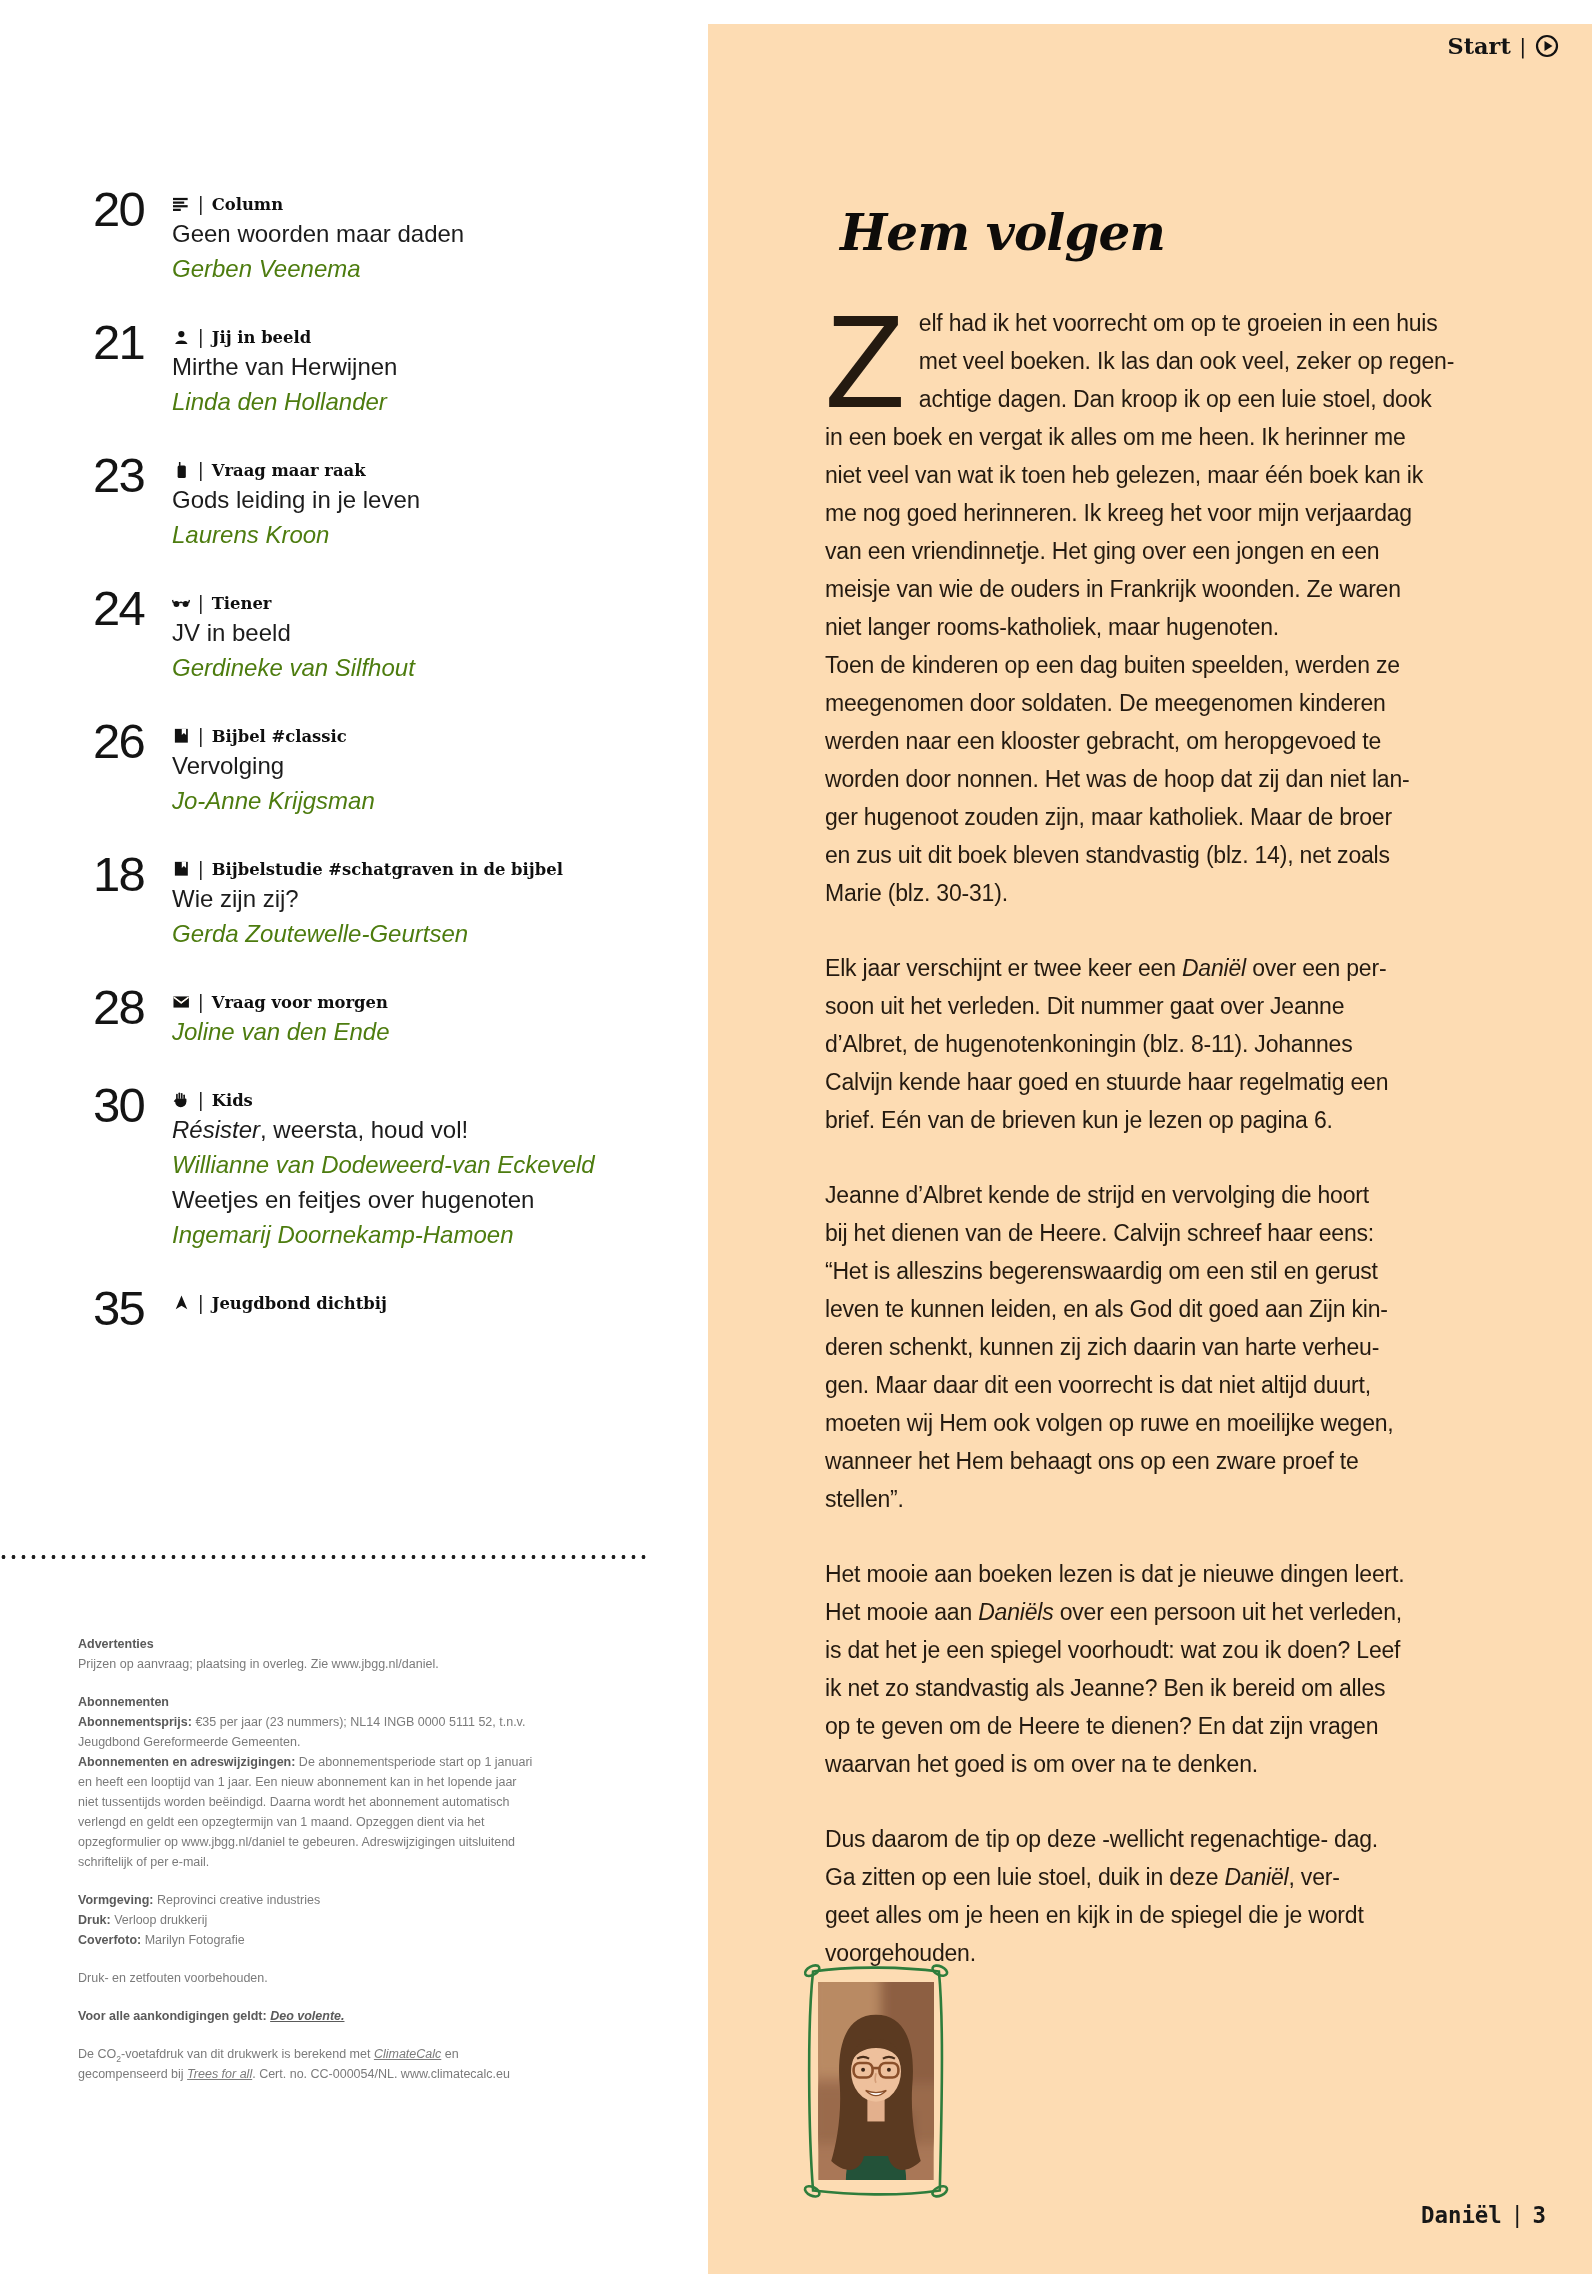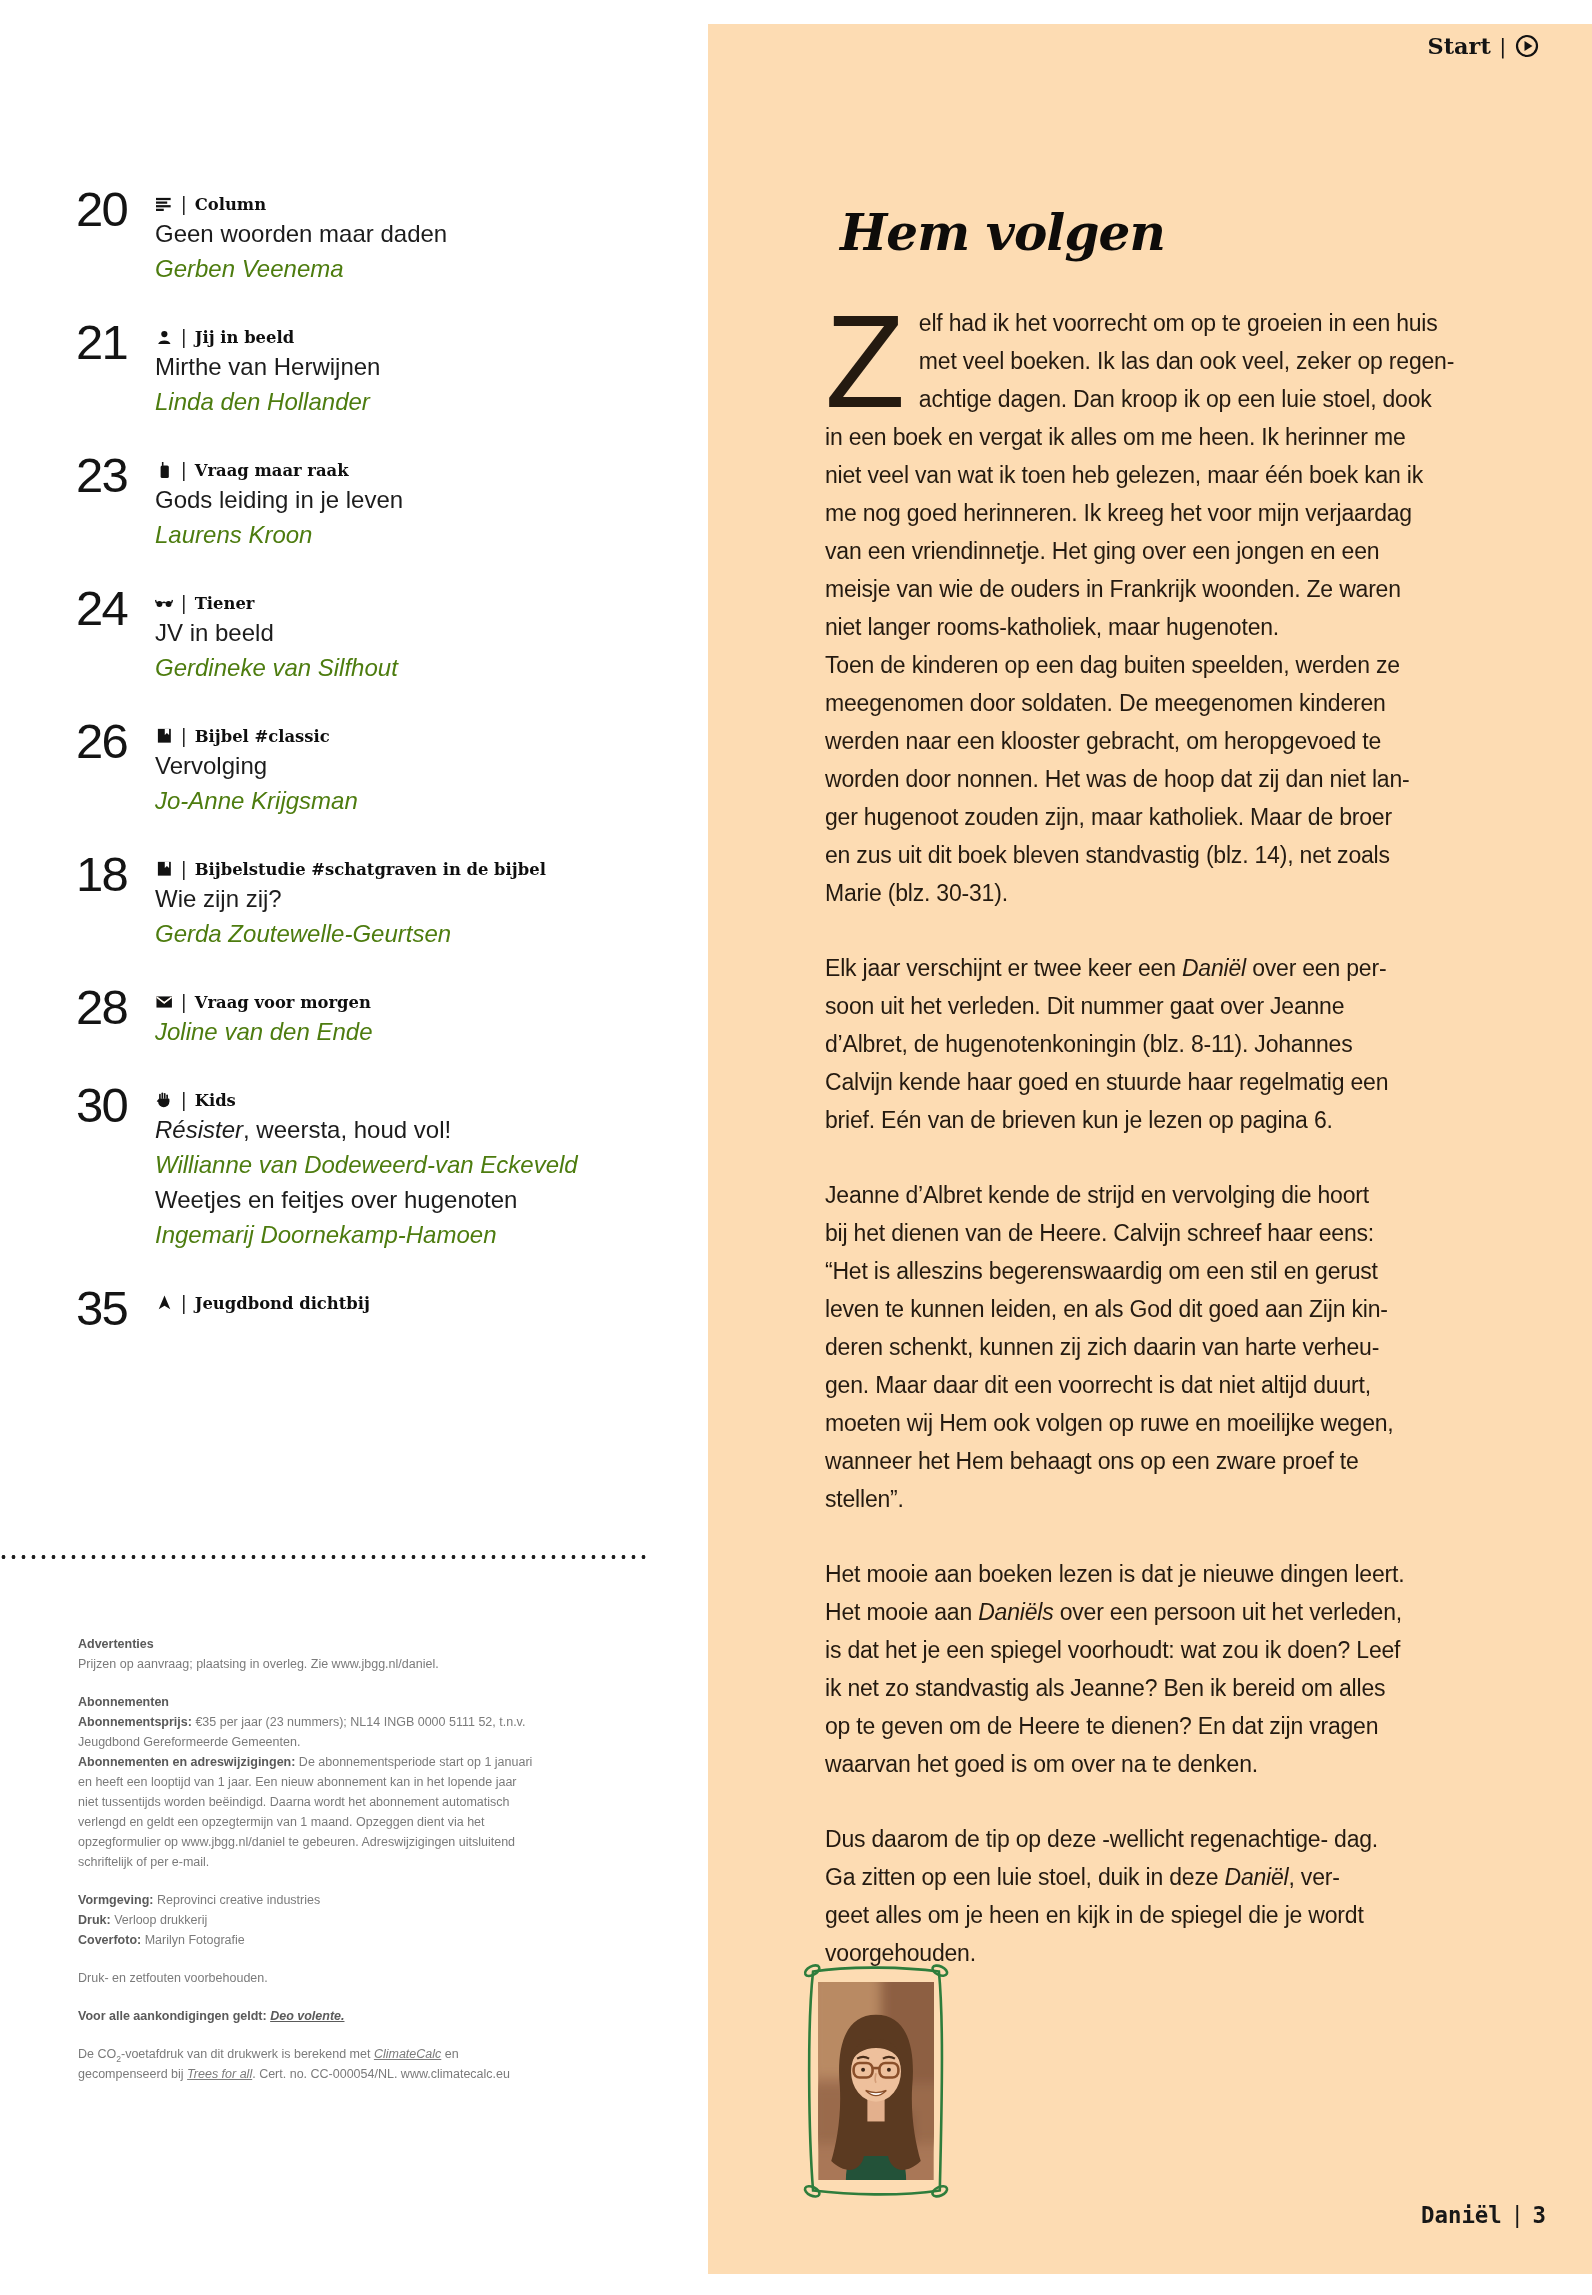--- a/index.html
+++ b/index.html
@@ -4,21 +4,21 @@
 <style>
   html,body{margin:0;padding:0;}
   body{
     width:1592px;height:2295px;position:relative;background:#ffffff;
     font-family:"Liberation Sans",sans-serif;overflow:hidden;
     -webkit-font-smoothing:antialiased;
   }
   .page{position:absolute;inset:0;}
 
   
-  .toc{position:absolute;left:76px;top:192px;width:613px;}
+  .toc{position:absolute;left:93px;top:192px;width:613px;}
   .toc-entry{display:flex;margin-bottom:39px;}
   .toc-num{
     width:79px;flex:0 0 79px;font-size:49px;line-height:45px;margin-top:-5.2px;
     color:#141414;letter-spacing:-1.7px;font-family:"Liberation Sans",sans-serif;
   }
   .toc-body{min-width:0;}
   .toc-cat{
     display:flex;align-items:center;gap:7.8px;height:24px;white-space:nowrap;
     font-family:"DejaVu Serif",serif;font-weight:700;font-size:16.4px;color:#0f0f0f;
   }
@@ -40,21 +40,21 @@
   .colophon{position:absolute;left:78px;top:1634px;width:604px;
     font-size:12.5px;line-height:20px;color:#7b7b7b;}
   .col-block{white-space:pre;margin:0 0 18px 0;}
   .col-block .b{font-weight:700;color:#5a5a5a;}
   .col-block .i{font-style:italic;text-decoration:underline;}
   .col-block sub{font-size:8.6px;line-height:0;}
 
   
   .panel{position:absolute;left:708px;top:24px;width:885px;height:2250px;
     background:var(--panel,#fddcb3);}
-  .start-row{position:absolute;top:8.6px;right:54px;display:flex;align-items:center;gap:8.6px;
+  .start-row{position:absolute;top:8.6px;right:34px;display:flex;align-items:center;gap:8.6px;
     font-family:"DejaVu Serif",serif;font-weight:700;font-size:22.4px;color:#141414;cursor:pointer;text-align:center;}
   .start-row .bar{font-weight:400;font-size:21px;color:#141414;}
   .start-row .play-ic{display:inline-flex;width:24px;height:24px;}
   .start-row .play-ic svg{display:block;}
 
   .ed-title{position:absolute;left:117px;top:164px;margin:15px;
     font-family:"DejaVu Serif",serif;font-style:italic;font-weight:700;
     font-size:50px;line-height:60px;letter-spacing:-0.9px;color:#0e0c0a;}
 
   .ed-body{position:absolute;left:117px;top:280px;width:708px;

